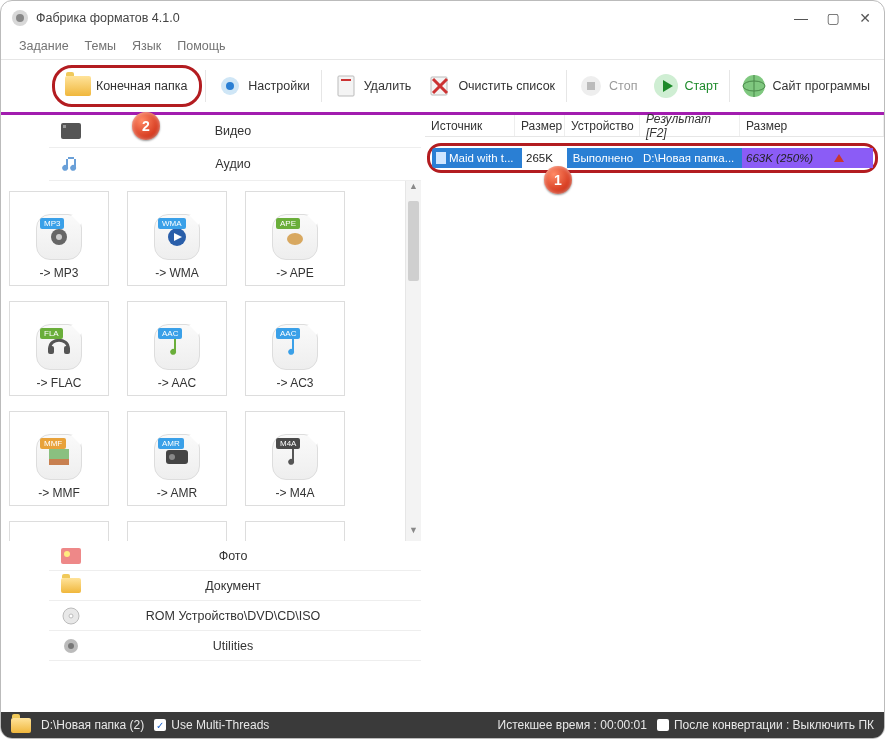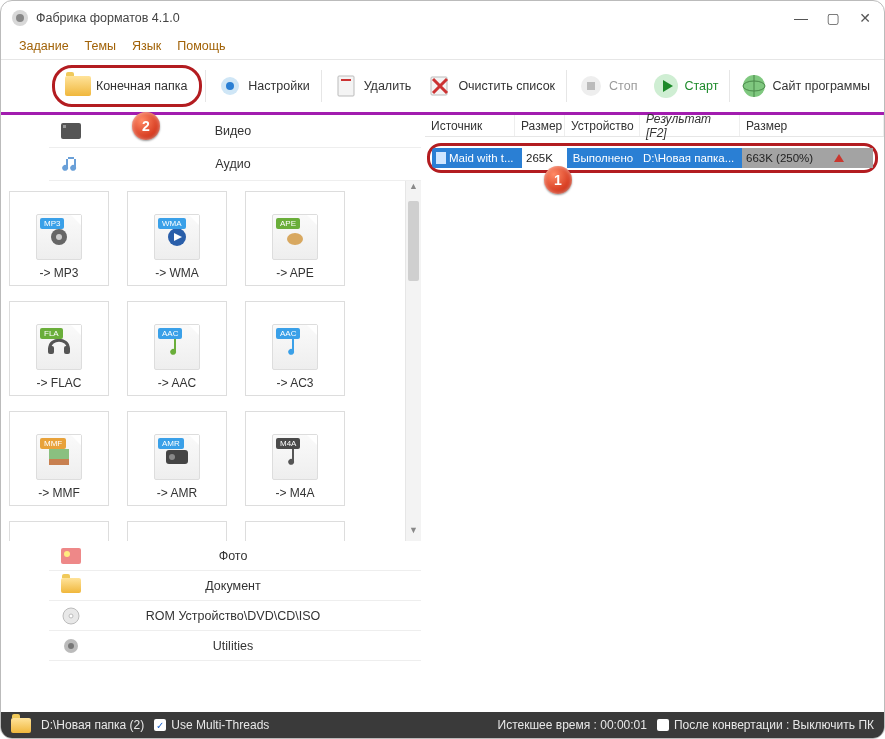--- a/index.html
+++ b/index.html
@@ -9,21 +9,21 @@
 .window-frame { position: absolute; inset: 0; border: 1px solid #bbb; border-radius: 12px; overflow: hidden; background: #fff; }
 
 
 .titlebar { display: flex; align-items: center; height: 34px; padding: 0 10px; font-size: 12.5px; color: #444; }
 .titlebar .app-icon { width: 18px; height: 18px; margin-right: 7px; display:inline-flex; align-items:center; justify-content:center;}
 .titlebar .title { flex: 1; }
 .win-controls { display: flex; gap: 14px; }
 .win-controls span { width: 18px; text-align: center; font-size: 14px; color: #555; cursor: default; }
 
 
-.menubar { display: flex; gap: 16px; padding: 4px 12px 6px 18px; font-size: 12.5px; color: #a16207; border-bottom: 1px solid #e6e6e6; }
+.menubar { display: flex; gap: 16px; padding: 4px 12px 6px 18px; font-size: 12.5px; color: #737373; border-bottom: 1px solid #e6e6e6; }
 .menubar span { cursor: default; }
 
 
 .toolbar { display: flex; align-items: center; padding: 5px 6px; border-bottom: 3px solid #a21caf; justify-content: flex-end; }
 .toolbar .tbtn { display: flex; align-items: center; gap: 5px; padding: 3px 8px; font-size: 12.5px; color: #333; cursor: default; }
 .toolbar .sep { width: 1px; height: 32px; background: #e6e6e6; margin: 0 3px; }
 .tbtn .ticon { width: 26px; height: 26px; display:inline-flex; align-items:center; justify-content:center; }
 
 
 .ring2 { position: relative; border: 3px solid #b31c20; border-radius: 20px; padding: 2px 4px 2px 2px; }
@@ -41,21 +41,21 @@
 
 
 .catrow { display: flex; align-items: center; height: 33px; border-bottom: 1px solid #eee; padding-left: 8px; font-size: 12.5px; color:#333;margin-left:48px; }
 .catrow .ci { width: 28px; display:inline-flex; align-items:center; justify-content:center; }
 .catrow .cl { flex:1; text-align:center; padding-right:40px; }
 
 
 .gridwrap { display:flex; height: 360px; }
 .grid { flex:1; padding: 10px 8px; display:flex; flex-wrap:wrap; gap: 15px 18px; align-content:flex-start; overflow:hidden; }
 .fmt { width: 100px; height: 95px; border:1px solid #ddd; background:#fff; display:flex; flex-direction:column; align-items:center; justify-content:flex-end; font-size:12px; color:#333; padding-bottom:5px; gap:6px; }
-.fmt .ficon { width:46px; height:46px; background:linear-gradient(#fafafa,#eee); border:1px solid #ddd; position:relative; border-radius:2px; display:flex; align-items:center; justify-content:center;}
+.fmt .ficon { width:46px; height:46px; background:linear-gradient(#fafafa,#eee); border:1px solid #ddd; position:relative; border-radius:14px; display:flex; align-items:center; justify-content:center;}
 .fmt .ficon::before { content:""; position:absolute; top:0; right:0; border-style:solid; border-width:0 10px 10px 0; border-color: transparent #fff transparent transparent; }
 .fmt .tag { position:absolute; top:3px; left:3px; font-size:8px; color:#fff; padding:1px 4px; border-radius:2px; }
 .vscroll { width:16px; background:#f3f3f3; border-left:1px solid #e6e6e6; position:relative; }
 .vscroll .thumb { position:absolute; left:2px; right:2px; top:20px; height:80px; background:#cfcfcf; border-radius:2px; }
 .vscroll .arr { position:absolute; left:0; right:0; height:16px; text-align:center; font-size:9px; color:#888; }
 .vscroll .au { top:0; } .vscroll .ad { bottom:0; }
 
 
 .bcats .catrow { height:30px; }
 
@@ -66,21 +66,21 @@
 
 
 .rowwrap { position:relative; margin:6px 6px 0 2px; }
 .rowring { border:3px solid #b31c20; border-radius:14px; padding:2px; }
 .srow { display:flex; height:20px; font-size:11.5px; align-items:flex-end; }
 .srow > div { height:100%; display:flex; align-items:center; padding:0 4px; }
 .srow .c1 { width:90px; background:#2a7fd4; color:#fff; border-top-left-radius:3px; border-bottom-left-radius:3px; gap:3px;}
 .srow .c2 { width:45px; background:#fff; color:#222; }
 .srow .c3 { width:72px; background:#2a7fd4; color:#fff; justify-content:center;}
 .srow .c4 { width:103px; background:#2a7fd4; color:#fff; }
-.srow .c5 { flex:1; background:#a3a3a3; color:#222; gap:21px;}
+.srow .c5 { flex:1; background:#8b5cf6; color:#222; gap:21px;font-style:italic;}
 .uparr { display:inline-block; width:0;height:0;border-left:5px solid transparent;border-right:5px solid transparent;border-bottom:8px solid #c9372f; }
 
 
 .statusbar { position:absolute; left:0; right:0; bottom:0; height:26px; background:#3a3a3a; color:#e8e8e8; display:flex; align-items:center; font-size:12px; padding:0 10px; gap:10px; }
 .statusbar .fill { flex:1; }
 .chk { width:12px; height:12px; background:#fff; display:inline-flex; align-items:center; justify-content:center; font-size:10px; color:#2266cc; margin-right:5px; border-radius:2px;}
 .chk.empty { color:transparent; }
 
 
 .foldericon { width:20px; height:15px; background:linear-gradient(#ffe39a,#f0b73c); border-radius:2px; position:relative; display:inline-block;}

